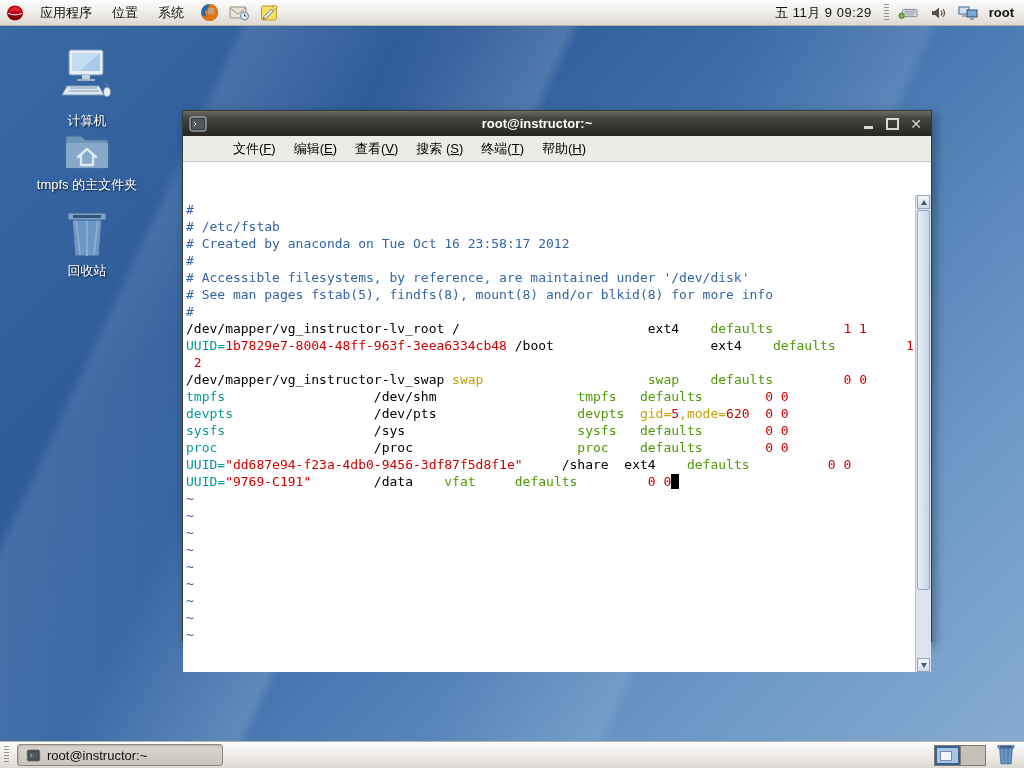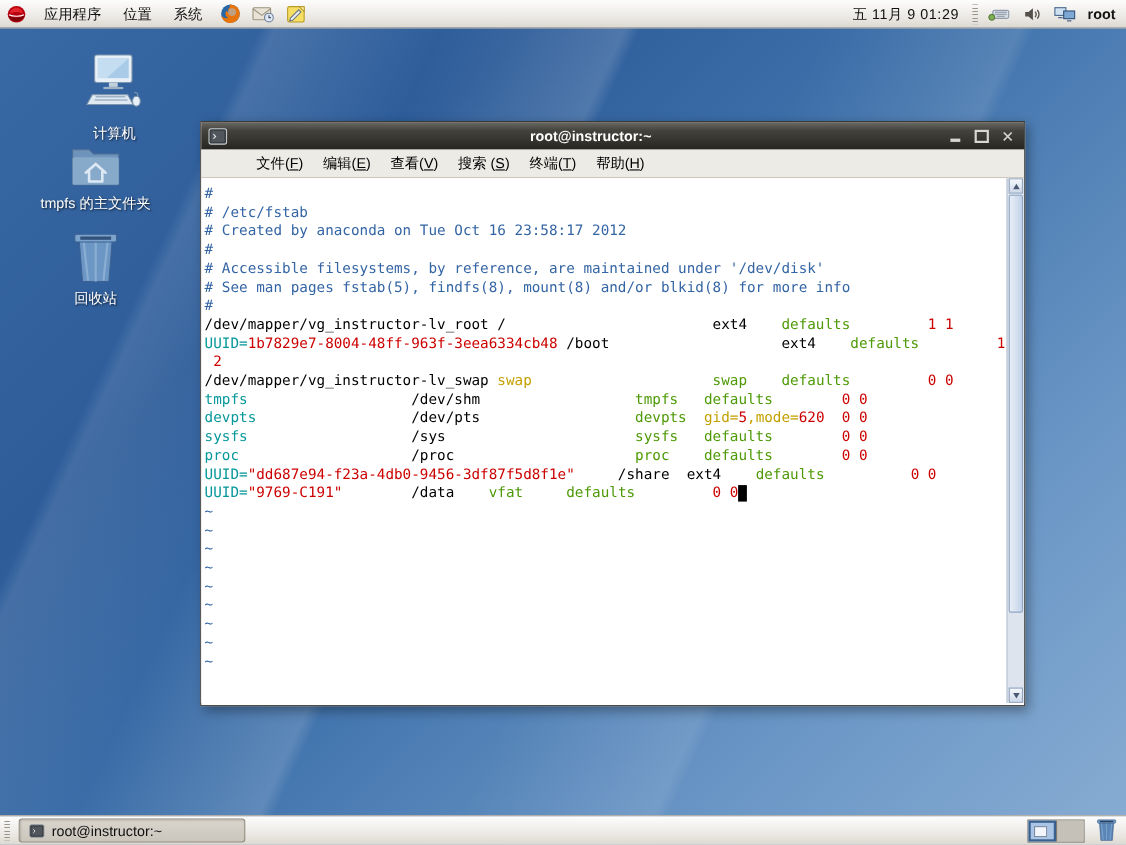--- a/index.html
+++ b/index.html
@@ -33,21 +33,21 @@
   .titlebar .title{flex:1;text-align:center;font-weight:bold;font-size:13px;}
   .wbtns{display:flex;align-items:center;gap:10px;padding-right:8px;color:#d8d8d2;}
   .wbtn{width:14px;height:14px;display:flex;align-items:center;justify-content:center;cursor:default;}
   .g-min{width:9px;height:3px;background:#d8d8d2;margin-top:8px;}
   .g-max{width:9px;height:8px;border:2px solid #d8d8d2;}
   .g-close{font-size:14px;line-height:14px;}
   .menubar{height:25px;background:#edebe6;border-bottom:1px solid #c9c4ba;
     display:flex;align-items:center;font-size:13px;color:#000;padding-left:41px;}
   .mitem{padding:0 9px;height:100%;display:flex;align-items:center;cursor:default;}
   
-  .term{position:relative;height:477px;background:var(--term-bg,#fff);overflow:hidden;}
+  .term{position:relative;height:477px;background:var(--term-bg,#fff);overflow:hidden;margin-top:33px;}
   .term pre{margin:0;padding:6px 0 0 3px;font:13px/17px "DejaVu Sans Mono",monospace;
     white-space:pre;color:var(--k,#000);}
   .c{color:var(--comment,#3465a4);} .t{color:var(--teal,#06989a);}
   .g{color:var(--green,#4e9a06);}  .y{color:var(--yellow,#c4a000);}
   .r{color:var(--red,#cc0000);}    .k{color:var(--k,#000);}
   .cur{background:#000;}
   .vstatus{position:absolute;left:3px;right:18px;bottom:3px;height:17px;
     font:13px/17px "DejaVu Sans Mono",monospace;display:flex;color:#000;}
   .vstatus .mode{font-weight:bold;}
   .vstatus .ruler{margin-left:auto;}
@@ -106,21 +106,21 @@
     </svg>
   </span>
   <span class="picon">
     <svg width="18" height="18" viewBox="0 0 18 18">
       <rect x="1.5" y="2" width="15" height="14" rx="1.5" fill="#f6df63" stroke="#b99c27"></rect>
       <path d="M12 2h4.5v4.5z" fill="#fff6c4" stroke="#b99c27"></path>
       <path d="M4 12.5L11.5 5l2 2L6 14.5l-2.6.6z" fill="#e9eef4" stroke="#6b7685"></path>
     </svg>
   </span>
 
-  <span class="clock">五 11月  9 01:29</span>
+  <span class="clock">五 11月  9 09:29</span>
   <span class="handle"></span>
   <span class="picon">
     <svg width="22" height="14" viewBox="0 0 22 14">
       <rect x="5" y="3" width="16" height="8" rx="1.5" fill="#d7dde4" stroke="#7e8a99"></rect>
       <path d="M7 5h12M7 7h12M9 9h8" stroke="#8d97a5" stroke-width="1"></path>
       <circle cx="4" cy="10" r="3" fill="#7fae54" stroke="#4c7430"></circle>
     </svg>
   </span>
   <span class="picon">
     <svg width="16" height="16" viewBox="0 0 16 16">
@@ -131,21 +131,21 @@
   <span class="picon">
     <svg width="20" height="16" viewBox="0 0 20 16">
       <rect x="1" y="2" width="10" height="7" fill="#cfe0f0" stroke="#49678c"></rect>
       <rect x="9" y="5" width="10" height="7" fill="#7ea8d4" stroke="#2f4f77"></rect>
       <path d="M4 11h4M12 14h4" stroke="#49678c"></path>
     </svg>
   </span>
   <span class="user">root</span>
 </div>
 
-<div class="dicon" style="left:44px;top:48px;">
+<div class="dicon" style="left:27px;top:48px;">
   <svg width="52" height="60" viewBox="0 0 52 60">
     <rect x="8" y="2" width="34" height="25" rx="2" fill="#e7eff7" stroke="#7d96ad"></rect>
     <rect x="11" y="5" width="28" height="18" fill="#a9cbe8"></rect>
     <path d="M11 5h28l-20 18h-8z" fill="#c4ddf0"></path>
     <rect x="21" y="27" width="8" height="4" fill="#c2cfdc"></rect>
     <rect x="16" y="31" width="18" height="2" fill="#9fb3c6"></rect>
     <path d="M6 38l32 0 5 9-42 0z" fill="#dfe9f2" stroke="#7d96ad"></path>
     <path d="M9 40h27M8 43h30" stroke="#9fb3c6" stroke-width="1.4"></path>
     <path d="M44 36c3 0 4 2 3 4" stroke="#7d96ad" fill="none"></path>
     <ellipse cx="46" cy="44" rx="3.5" ry="4.5" fill="#e7eff7" stroke="#7d96ad"></ellipse>

